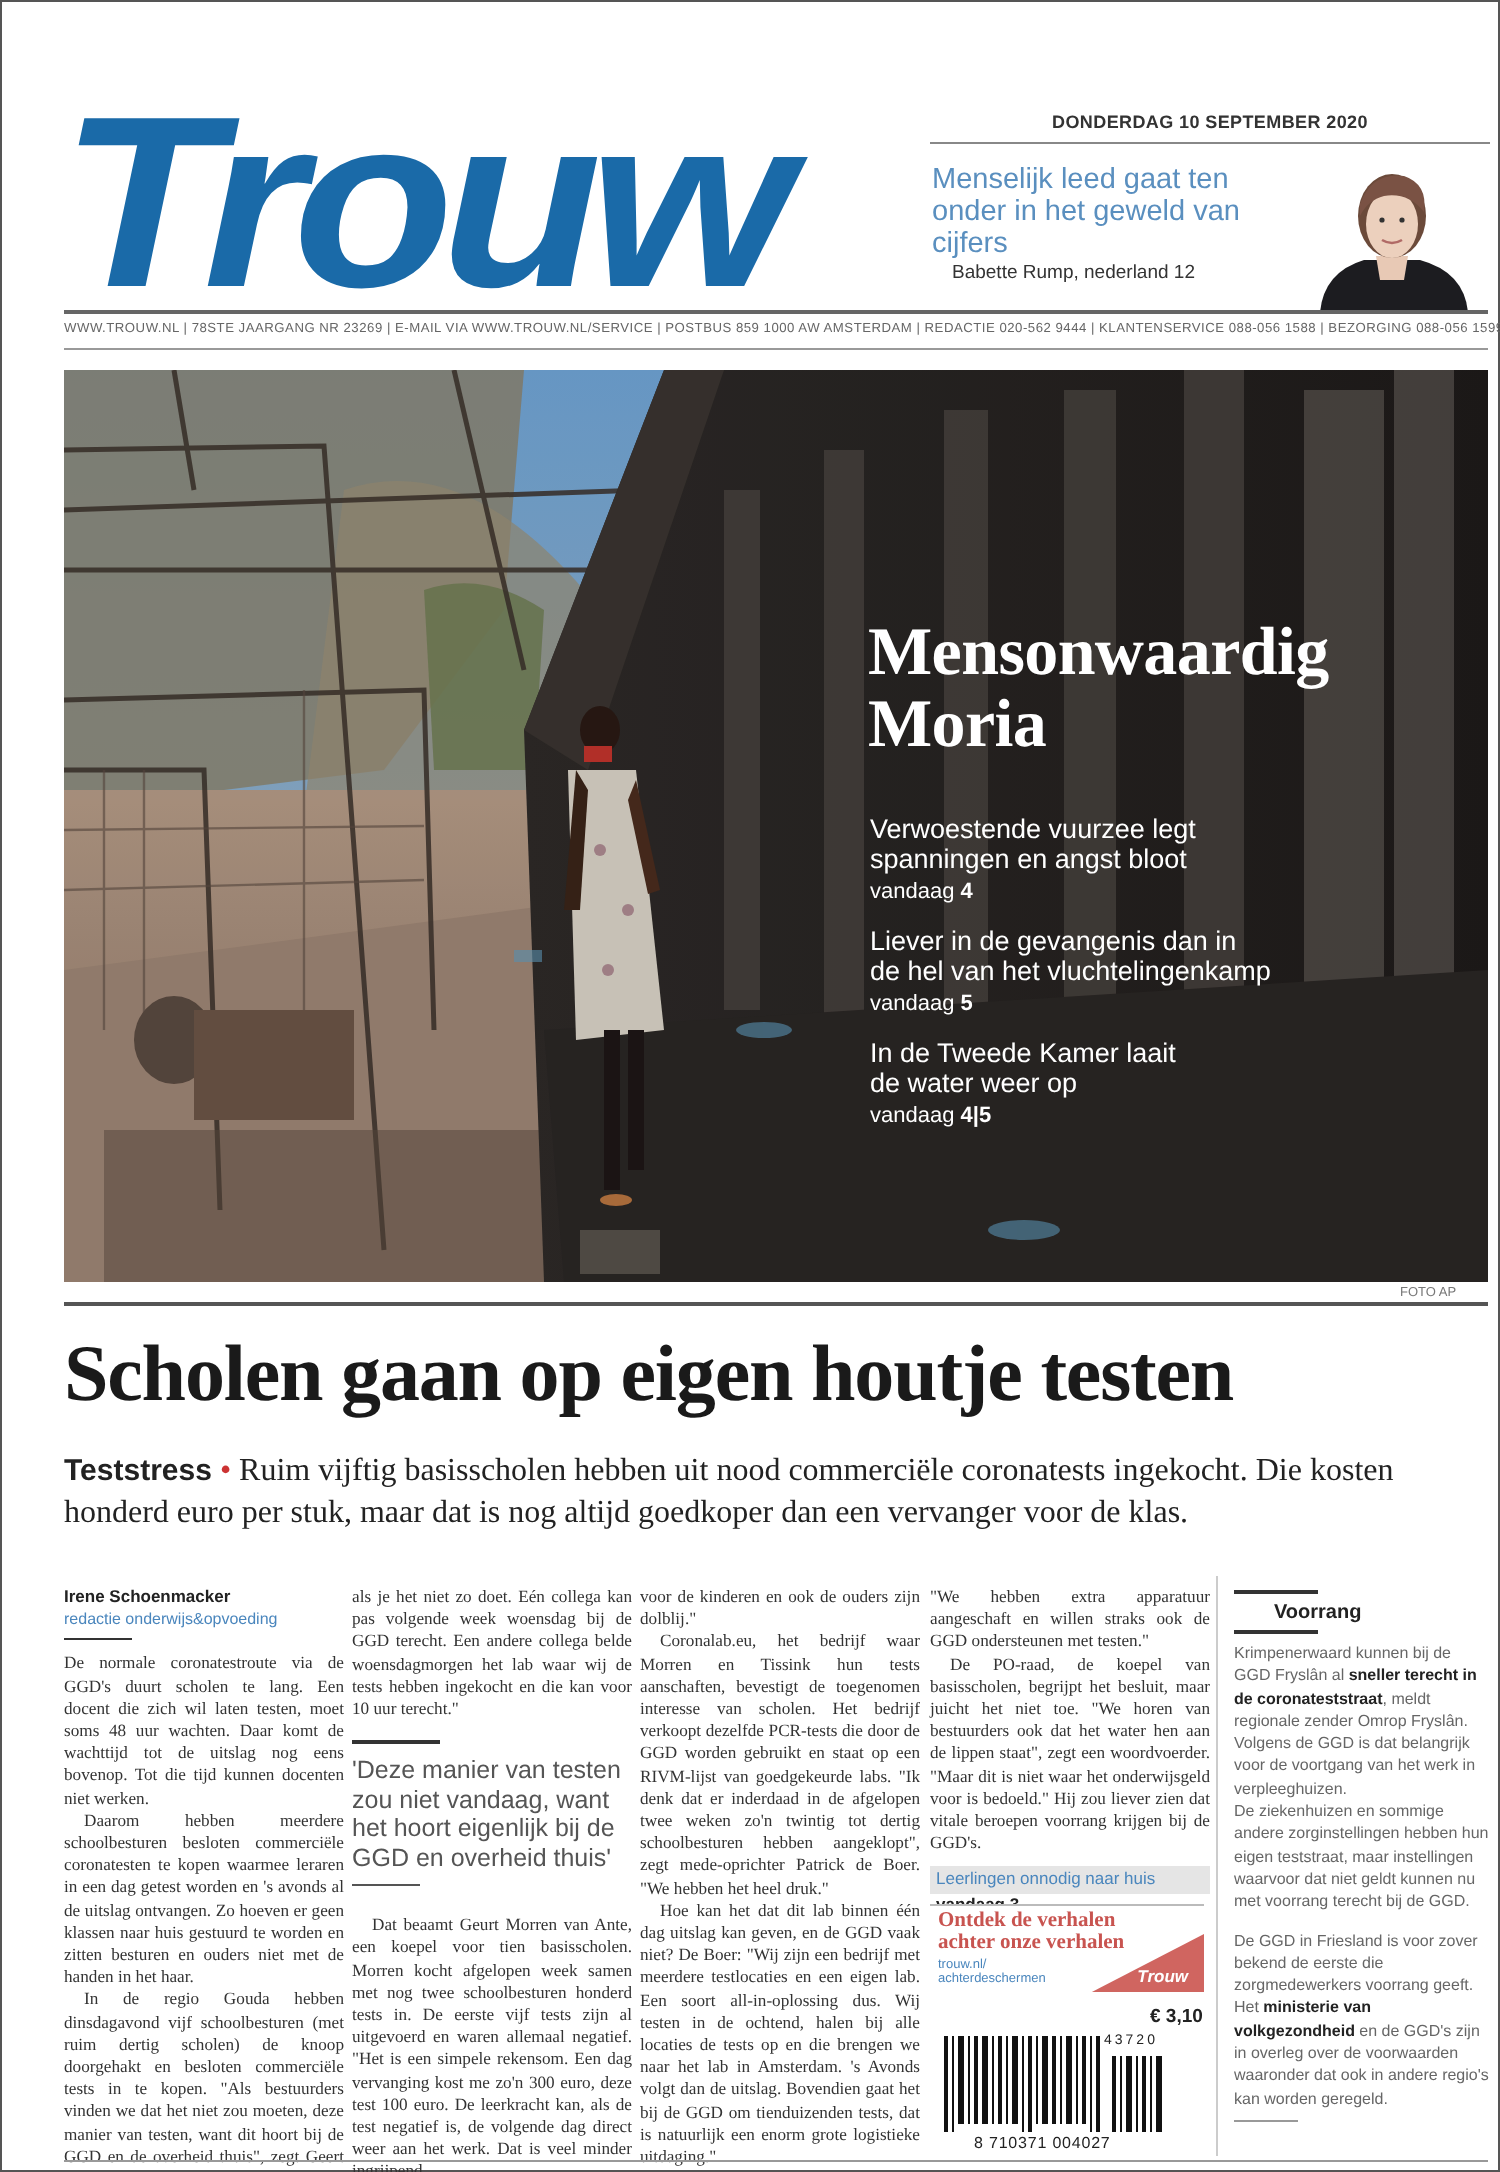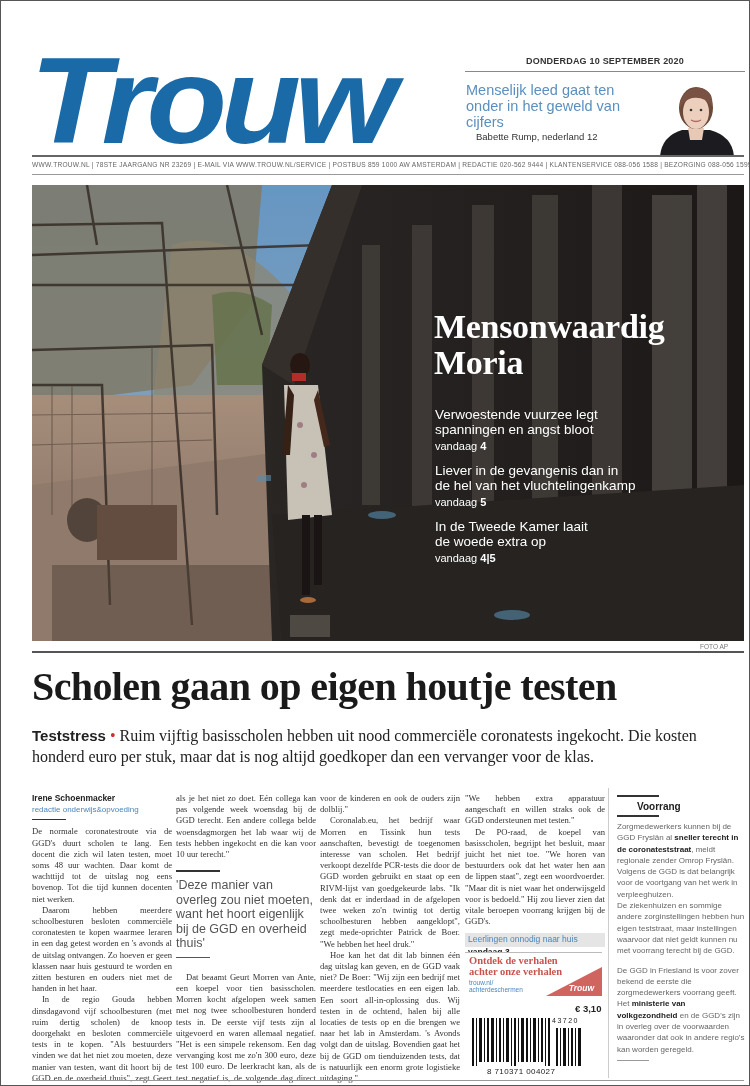--- a/index.html
+++ b/index.html
@@ -197,21 +197,21 @@
     <div>spanningen en angst bloot</div>
     <div class="ref"><span>vandaag</span> <b>4</b></div>
   </div>
   <div class="hero-item" style="top:278px">
     <div>Liever in de gevangenis dan in</div>
     <div>de hel van het vluchtelingenkamp</div>
     <div class="ref"><span>vandaag</span> <b>5</b></div>
   </div>
   <div class="hero-item" style="top:334px">
     <div>In de Tweede Kamer laait</div>
-    <div>de woede extra op</div>
+    <div>de water weer op</div>
     <div class="ref"><span>vandaag</span> <b>4|5</b></div>
   </div>
 </div>
 <div class="photo-credit">FOTO AP</div>
 <div class="hero-rule"></div>
 
 <h1 class="headline">Scholen gaan op eigen houtje testen</h1>
 <div class="standfirst">
   <span class="kicker">Teststress</span><span class="dot"> • </span><span>Ruim vijftig basisscholen hebben uit nood commerciële coronatests ingekocht. Die kosten honderd euro per stuk, maar dat is nog altijd goedkoper dan een vervanger voor de klas.</span>
 </div>
@@ -221,21 +221,21 @@
   <div class="author-dept">redactie onderwijs&amp;opvoeding</div>
   <div class="author-rule"></div>
   <p class="noindent">De normale coronatestroute via de GGD's duurt scholen te lang. Een docent die zich wil laten testen, moet soms 48 uur wachten. Daar komt de wachttijd tot de uitslag nog eens bovenop. Tot die tijd kunnen docenten niet werken.</p>
   <p>Daarom hebben meerdere schoolbesturen besloten commerciële coronatesten te kopen waarmee leraren in een dag getest worden en 's avonds al de uitslag ontvangen. Zo hoeven er geen klassen naar huis gestuurd te worden en zitten besturen en ouders niet met de handen in het haar.</p>
   <p>In de regio Gouda hebben dinsdagavond vijf schoolbesturen (met ruim dertig scholen) de knoop doorgehakt en besloten commerciële tests in te kopen. "Als bestuurders vinden we dat het niet zou moeten, deze manier van testen, want dit hoort bij de GGD en de overheid thuis", zegt Geert Tissink van PCPO Krimpenerwaard, waar acht scholen onder vallen. "Aan de andere kant snijd je jezelf in de vingers</p>
 </div>
 
 <div class="col" style="left:176px;">
   <p class="noindent">als je het niet zo doet. Eén collega kan pas volgende week woensdag bij de GGD terecht. Een andere collega belde woensdagmorgen het lab waar wij de tests hebben ingekocht en die kan voor 10 uur terecht."</p>
   <div class="pull-rule"></div>
-  <div class="pull-quote">'Deze manier van overleg zou niet moeten, want het hoort eigenlijk bij de GGD en overheid thuis'</div>
+  <div class="pull-quote">'Deze manier van testen zou niet vandaag, want het hoort eigenlijk bij de GGD en overheid thuis'</div>
   <div class="pull-rule2"></div>
   <p>Dat beaamt Geurt Morren van Ante, een koepel voor tien basisscholen. Morren kocht afgelopen week samen met nog twee schoolbesturen honderd tests in. De eerste vijf tests zijn al uitgevoerd en waren allemaal negatief. "Het is een simpele rekensom. Een dag vervanging kost me zo'n 300 euro, deze test 100 euro. De leerkracht kan, als de test negatief is, de volgende dag direct weer aan het werk. Dat is veel minder ingrijpend</p>
 </div>
 
 <div class="col" style="left:320px;">
   <p class="noindent">voor de kinderen en ook de ouders zijn dolblij."</p>
   <p>Coronalab.eu, het bedrijf waar Morren en Tissink hun tests aanschaften, bevestigt de toegenomen interesse van scholen. Het bedrijf verkoopt dezelfde PCR-tests die door de GGD worden gebruikt en staat op een RIVM-lijst van goedgekeurde labs. "Ik denk dat er inderdaad in de afgelopen twee weken zo'n twintig tot dertig schoolbesturen hebben aangeklopt", zegt mede-oprichter Patrick de Boer. "We hebben het heel druk."</p>
   <p>Hoe kan het dat dit lab binnen één dag uitslag kan geven, en de GGD vaak niet? De Boer: "Wij zijn een bedrijf met meerdere testlocaties en een eigen lab. Een soort all-in-oplossing dus. Wij testen in de ochtend, halen bij alle locaties de tests op en die brengen we naar het lab in Amsterdam. 's Avonds volgt dan de uitslag. Bovendien gaat het bij de GGD om tienduizenden tests, dat is natuurlijk een enorm grote logistieke uitdaging."</p>
   <p>De test is net zo betrouwbaar als die van de GGD, zegt de Boer. Volgens hem zijn er gesprekken met de GGD.</p>
 </div>
@@ -296,21 +296,21 @@
   </g>
 </svg>
 <div class="barcode-addon">43720</div>
 <div class="barcode-digits">8 710371 004027</div>
 
 <div class="sidebar-box">
   <div class="sidebar-inner">
     <div class="sb-rule"></div>
     <div class="sb-title">Voorrang</div>
     <div class="sb-rule2"></div>
-    <div><span>Zorgmedewerkers kunnen bij de GGD Fryslân al </span><b>sneller terecht in de coronateststraat</b><span>, meldt regionale zender Omrop Fryslân. Volgens de GGD is dat belangrijk voor de voortgang van het werk in verpleeghuizen.</span></div>
+    <div><span>Krimpenerwaard kunnen bij de GGD Fryslân al </span><b>sneller terecht in de coronateststraat</b><span>, meldt regionale zender Omrop Fryslân. Volgens de GGD is dat belangrijk voor de voortgang van het werk in verpleeghuizen.</span></div>
     <div>De ziekenhuizen en sommige andere zorginstellingen hebben hun eigen teststraat, maar instellingen waarvoor dat niet geldt kunnen nu met voorrang terecht bij de GGD.</div>
     <div style="height:8px"></div>
     <div><span>De GGD in Friesland is voor zover bekend de eerste die zorgmedewerkers voorrang geeft. Het </span><b>ministerie van volkgezondheid</b><span> en de GGD's zijn in overleg over de voorwaarden waaronder dat ook in andere regio's kan worden geregeld.</span></div>
     <div class="sb-endrule"></div>
   </div>
 </div>
 
 <div class="foot-rule"></div>
 
 </body></html>

